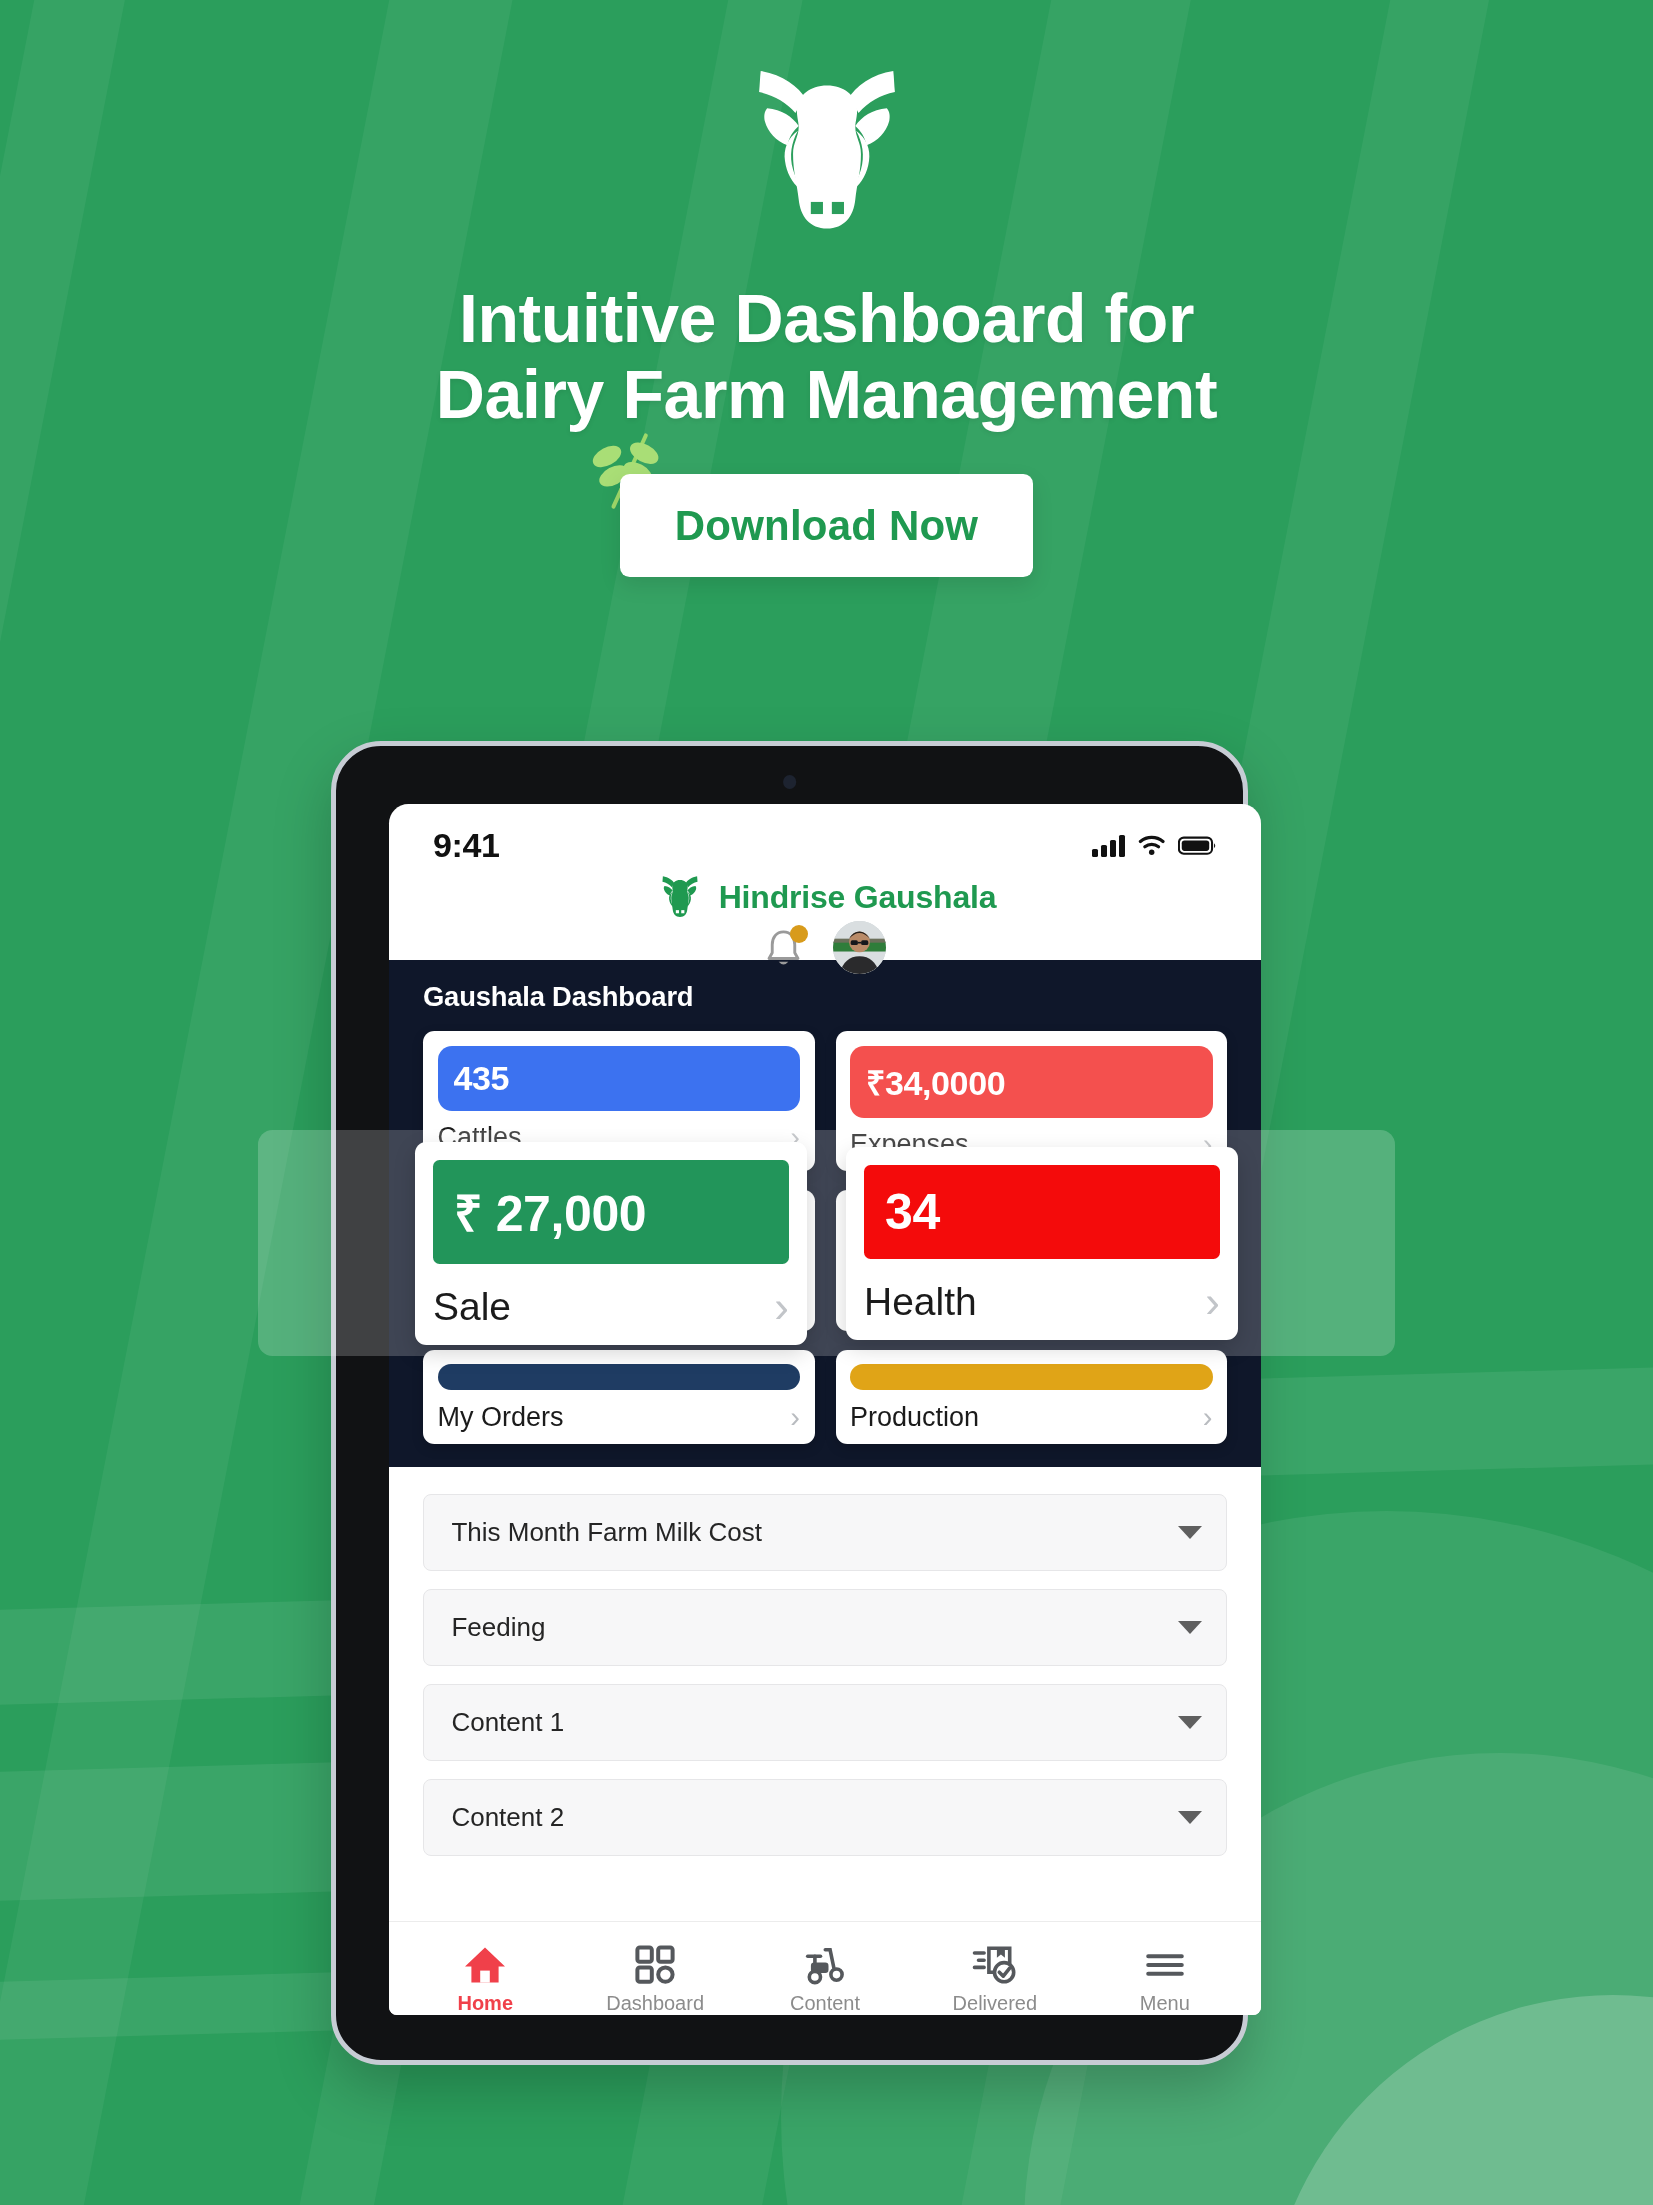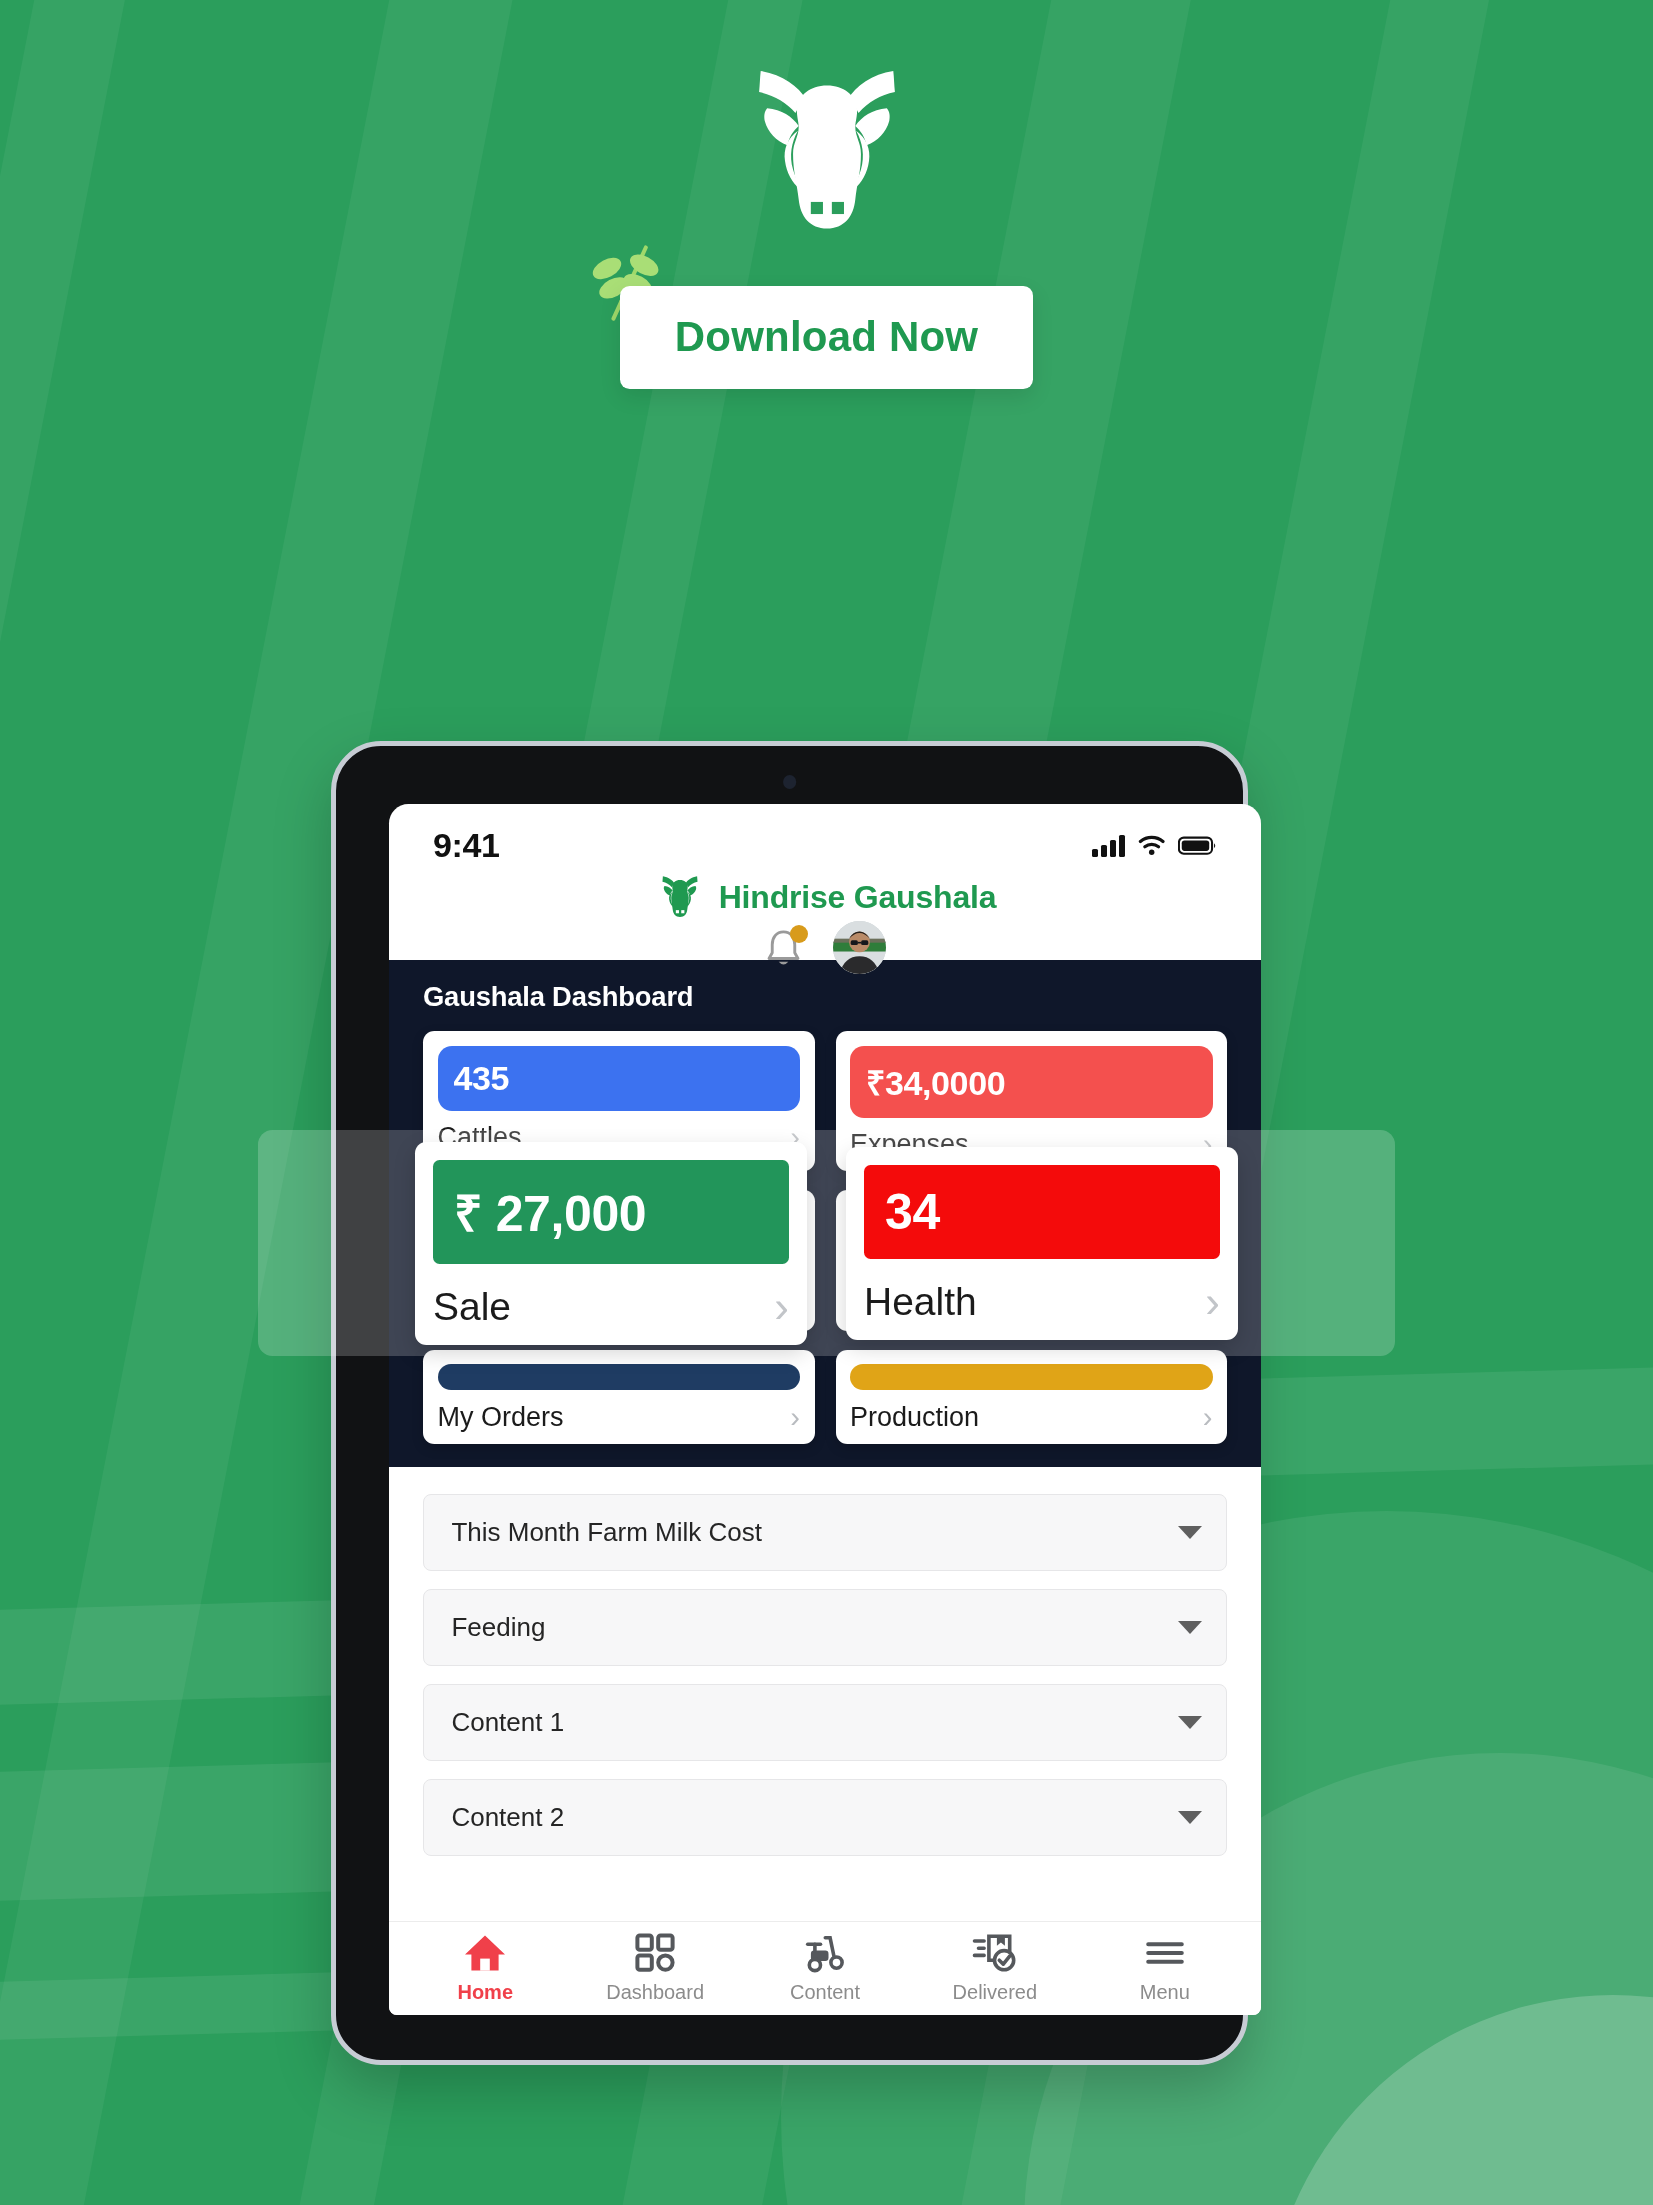--- a/index.html
+++ b/index.html
@@ -121,21 +121,21 @@
     padding:0 24px 0 27.4px; cursor:pointer;
   }
   .acc-label { font-size:26px; color:#252525; }
   .caret { width:0; height:0; border-left:12px solid transparent; border-right:12px solid transparent;
            border-top:13px solid #5f5f5f; }
 
   
   #bottomnav {
     position:absolute; left:0; bottom:0; width:100%; height:94px;
     background:#fff; border-top:0.8px solid #ececec;
-    display:flex; align-items:center; justify-content:space-around; padding:0 11.3px;
+    display:flex; align-items:flex-end; justify-content:space-around; padding:0 11.3px;
   }
   .nav-item { display:flex; flex-direction:column; align-items:center; gap:7.3px;
               width:150px; cursor:pointer; }
   .nav-label { font-size:20px; color:#8c8c8c; }
   .nav-item.active .nav-label { color:#f0404a; font-weight:700; }
 
   
   #overlay {
     position:absolute; left:258px; top:1130px; width:1137px; height:226px;
     background:rgba(255,255,255,0.20);
@@ -202,20 +202,24 @@
     <path fill="#ffffff" d="M38 16c26 4 46 18 57 36-6 4-11 9-14 16-12-14-27-22-45-26 1-9 1-18 2-26z"></path>
     <path fill="#ffffff" d="M202 16c-26 4-46 18-57 36 6 4 11 9 14 16 12-14 27-22 45-26-1-9-1-18-2-26z"></path>
     <path fill="#ffffff" d="M46 62c18 2 31 10 39 22-7 6-12 14-14 24-14-5-24-16-28-30-1-6-1-11 3-16z"></path>
     <path fill="#ffffff" d="M194 62c-18 2-31 10-39 22 7 6 12 14 14 24 14-5 24-16 28-30 1-6 1-11-3-16z"></path>
     <path fill="#ffffff" d="M84 90c-8 14-11 31-6 48 3 10 7 17 9 24-10-7-17-20-19-35-2-14 3-28 16-37z"></path>
     <path fill="#ffffff" d="M156 90c8 14 11 31 6 48-3 10-7 17-9 24 10-7 17-20 19-35 2-14-3-28-16-37z"></path>
     <rect x="100" y="178" width="15" height="15" fill="#2b9e5c"></rect>
     <rect x="126" y="178" width="15" height="15" fill="#2b9e5c"></rect>
   </svg>
 
+  <div id="headline">
+    <span class="l1">Intuitive Dashboard for</span>
+    <span class="l2">Dairy Farm Management</span>
+  </div>
 
   <div id="cta-wrap">
     <svg id="sprig" width="97" height="97" viewBox="0 0 120 120">
       <path d="M74 8 L34 96" stroke="#9fd96a" stroke-width="5" fill="none" stroke-linecap="round"></path>
       <ellipse cx="26" cy="34" rx="19" ry="11" fill="#a9de76" transform="rotate(-28 26 34)"></ellipse>
       <ellipse cx="34" cy="58" rx="19" ry="11" fill="#a9de76" transform="rotate(-28 34 58)"></ellipse>
       <ellipse cx="72" cy="30" rx="19" ry="11" fill="#a9de76" transform="rotate(28 72 30)"></ellipse>
       <ellipse cx="64" cy="54" rx="19" ry="11" fill="#a9de76" transform="rotate(28 64 54)"></ellipse>
       <ellipse cx="54" cy="84" rx="17" ry="10" fill="#a9de76" transform="rotate(55 54 84)"></ellipse>
     </svg>

